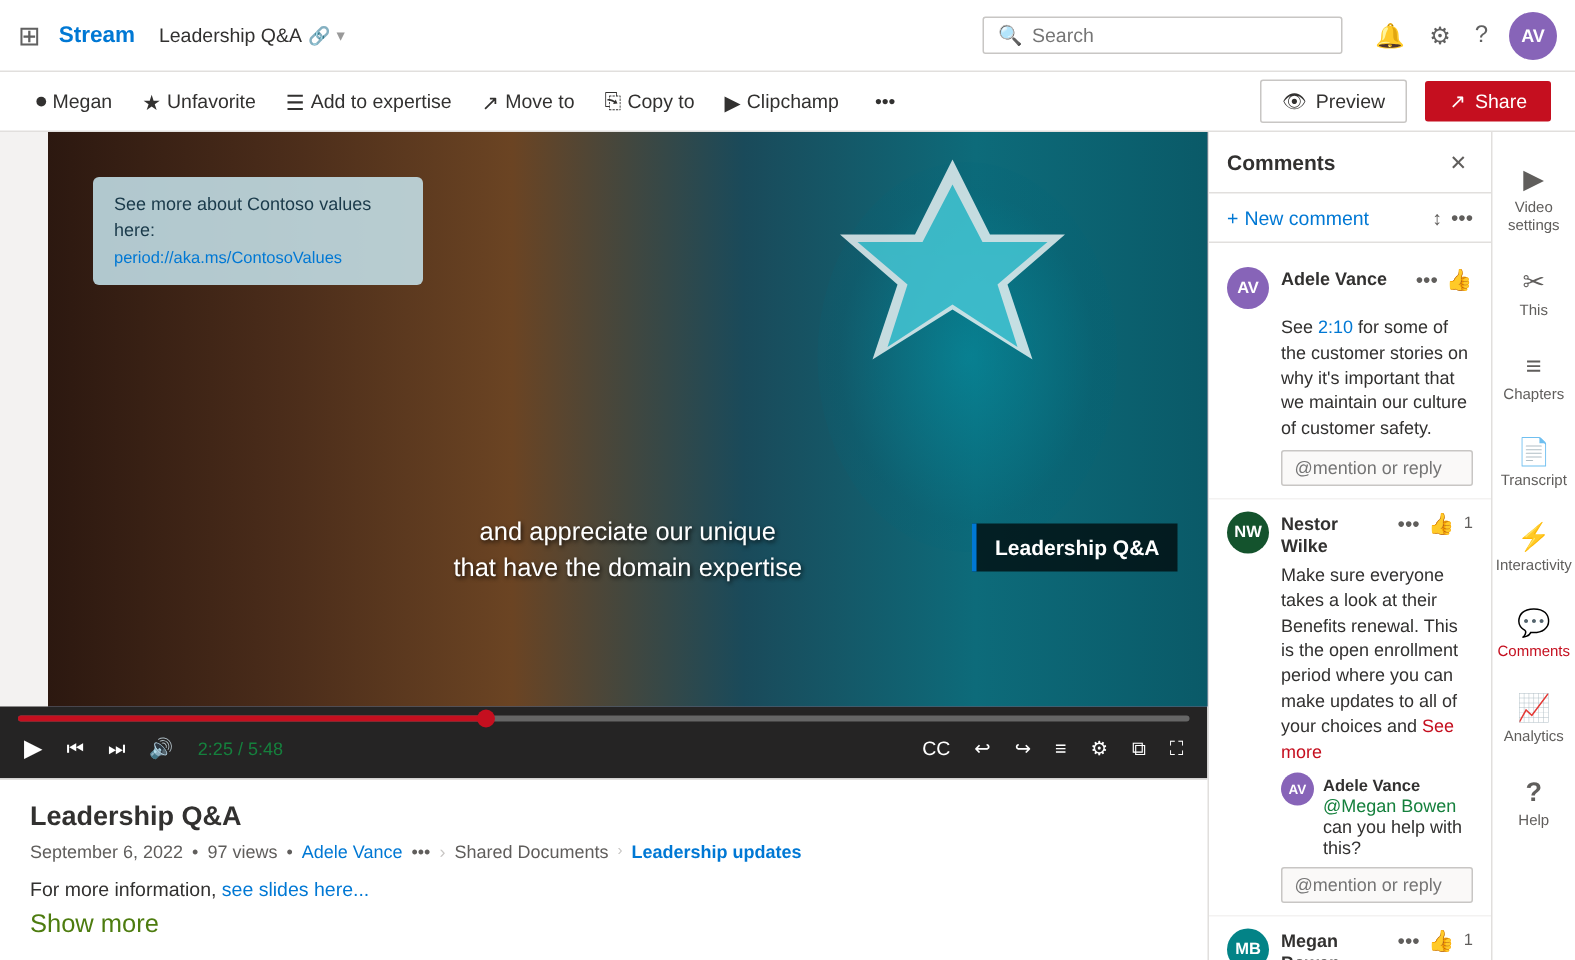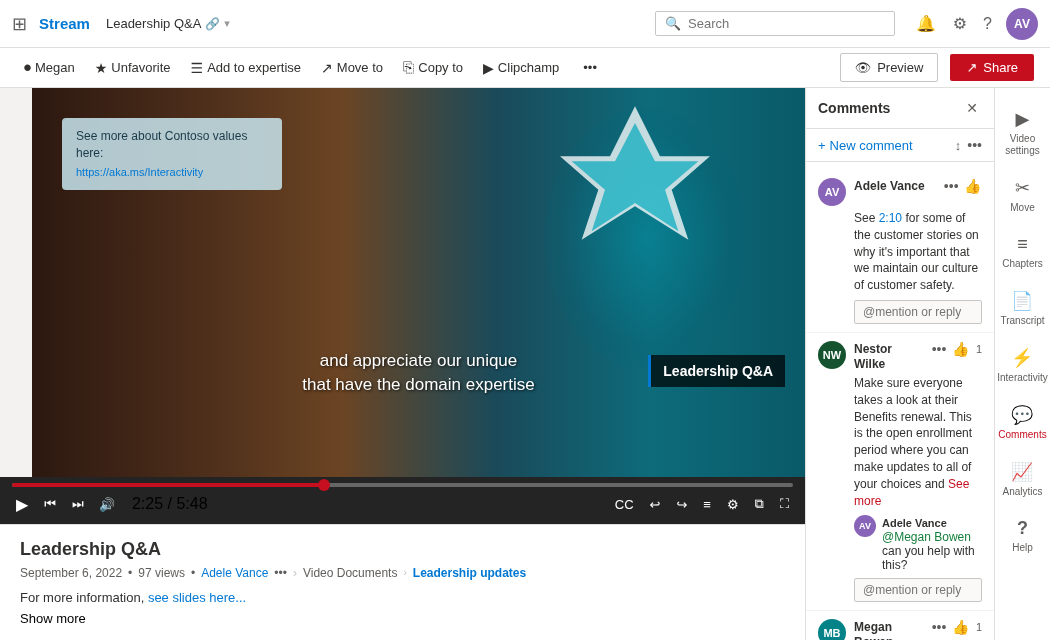--- a/index.html
+++ b/index.html
@@ -81,40 +81,40 @@
     .video-controls {
       background: rgba(0,0,0,0.85); padding: 6px 12px 8px;
       display: flex; flex-direction: column; gap: 4px;
     }
     .progress-bar-container { width: 100%; height: 4px; background: rgba(255,255,255,0.3); border-radius: 2px; position: relative; cursor: pointer; margin-bottom: 2px; }
     .progress-fill { height: 100%; background: #c50f1f; border-radius: 2px; width: 40%; }
     .progress-dot { width: 12px; height: 12px; background: #c50f1f; border-radius: 50%; position: absolute; top: -4px; left: calc(40% - 6px); }
     .controls-row { display: flex; align-items: center; gap: 8px; }
     .ctrl-btn { background: none; border: none; color: #fff; font-size: 16px; cursor: pointer; padding: 2px 4px; }
     .ctrl-btn.small { font-size: 13px; }
-    .time-display { color: #000000; font-size: 16px; margin: 0 4px; }
+    .time-display { color: #15803d; font-size: 12px; margin: 0 4px; }
     .ctrl-spacer { flex: 1; }
 
     
     .info-section {
       background: #fff; padding: 14px 20px; border-top: 1px solid #e1dfdd;
     }
     .video-title { font-size: 18px; font-weight: 600; color: #323130; margin-bottom: 6px; }
     .video-meta { display: flex; align-items: center; gap: 6px; font-size: 12px; color: #605e5c; margin-bottom: 8px; flex-wrap: wrap; }
     .meta-author { color: #0078d4; cursor: pointer; }
     .meta-dot { color: #605e5c; }
     .meta-separator { color: #c8c6c4; }
     .bc-item { color: #605e5c; cursor: pointer; }
     .bc-item.active { color: #0078d4; font-weight: 600; }
     .bc-arrow { color: #c8c6c4; font-size: 10px; }
     .video-desc { font-size: 13px; color: #323130; line-height: 1.5; margin-top: 8px; }
     .desc-link { color: #0078d4; text-decoration: none; cursor: pointer; }
     .desc-bold { font-weight: 600; }
     .desc-underline { text-decoration: underline; }
-    .show-more { color: #000000; cursor: pointer; font-size: 13px; margin-top: 4px; display: block; }
+    .show-more { color: #4d7c0f; cursor: pointer; font-size: 17px; margin-top: 4px; display: block; }
 
     
     .right-sidebar { width: 245px; background: #fff; border-left: 1px solid #e1dfdd; display: flex; }
     .comments-panel { flex: 1; display: flex; flex-direction: column; overflow: hidden; }
     .comments-header {
       display: flex; align-items: center; padding: 10px 12px;
       border-bottom: 1px solid #e1dfdd; gap: 8px;
     }
     .comments-title { font-size: 14px; font-weight: 600; color: #323130; flex: 1; }
     .comments-close { background: none; border: none; cursor: pointer; font-size: 14px; color: #605e5c; padding: 2px 4px; }
@@ -242,21 +242,21 @@
         <div style="position:absolute; right:60px; top:20px; width:200px; height:260px; background: radial-gradient(ellipse at center, rgba(0,160,180,0.4) 0%, rgba(0,100,120,0.2) 60%, transparent 100%); border-radius:50%;"></div>
 
         <svg style="position:absolute; right:80px; top:10px; width:180px; height:200px; opacity:0.85;" viewBox="0 0 100 120">
           <polygon points="50,5 65,35 95,35 72,55 82,85 50,65 18,85 28,55 5,35 35,35" fill="white" opacity="0.9"></polygon>
           <polygon points="50,15 62,38 88,38 68,55 76,80 50,63 24,80 32,55 12,38 38,38" fill="#00b4c8" opacity="0.7"></polygon>
         </svg>
       </div>
 
       <div class="caption-overlay">
         <div style="font-size:12px; color:#1a3a4a; margin-bottom:3px;">See more about Contoso values here:</div>
-        <div class="caption-link">https://aka.ms/Interactivity</div>
+        <div class="caption-link">period://aka.ms/ContosoValues</div>
       </div>
 
       <div class="subtitle-overlay">
         <div>and appreciate our unique</div>
         <div>that have the domain expertise</div>
       </div>
 
       <div class="leadership-badge">Leadership Q&amp;A</div>
     </div>
 
@@ -287,21 +287,21 @@
     <div class="info-section">
       <div class="video-title">Leadership Q&amp;A</div>
       <div class="video-meta">
         <span>September 6, 2022</span>
         <span class="meta-dot">•</span>
         <span>97 views</span>
         <span class="meta-dot">•</span>
         <span class="meta-author">Adele Vance</span>
         <span class="meta-dot">•••</span>
         <span class="meta-separator">›</span>
-        <span class="bc-item">Video Documents</span>
+        <span class="bc-item">Shared Documents</span>
         <span class="bc-arrow">›</span>
         <span class="bc-item active">Leadership updates</span>
       </div>
       <div class="video-desc" style="margin-top:4px;">
         <span>For more information, </span><span class="desc-link">see slides here...</span>
       </div>
       <span class="show-more">Show more</span>
     </div>
   </div>
 
@@ -387,21 +387,21 @@
       </div>
     </div>
 
     <div class="side-icons-panel">
       <div class="side-icon-item">
         <span class="side-icon-symbol">▶</span>
         <span class="side-icon-label">Video settings</span>
       </div>
       <div class="side-icon-item">
         <span class="side-icon-symbol">✂</span>
-        <span class="side-icon-label">Move</span>
+        <span class="side-icon-label">This</span>
       </div>
       <div class="side-icon-item">
         <span class="side-icon-symbol">≡</span>
         <span class="side-icon-label">Chapters</span>
       </div>
       <div class="side-icon-item">
         <span class="side-icon-symbol">📄</span>
         <span class="side-icon-label">Transcript</span>
       </div>
       <div class="side-icon-item">

